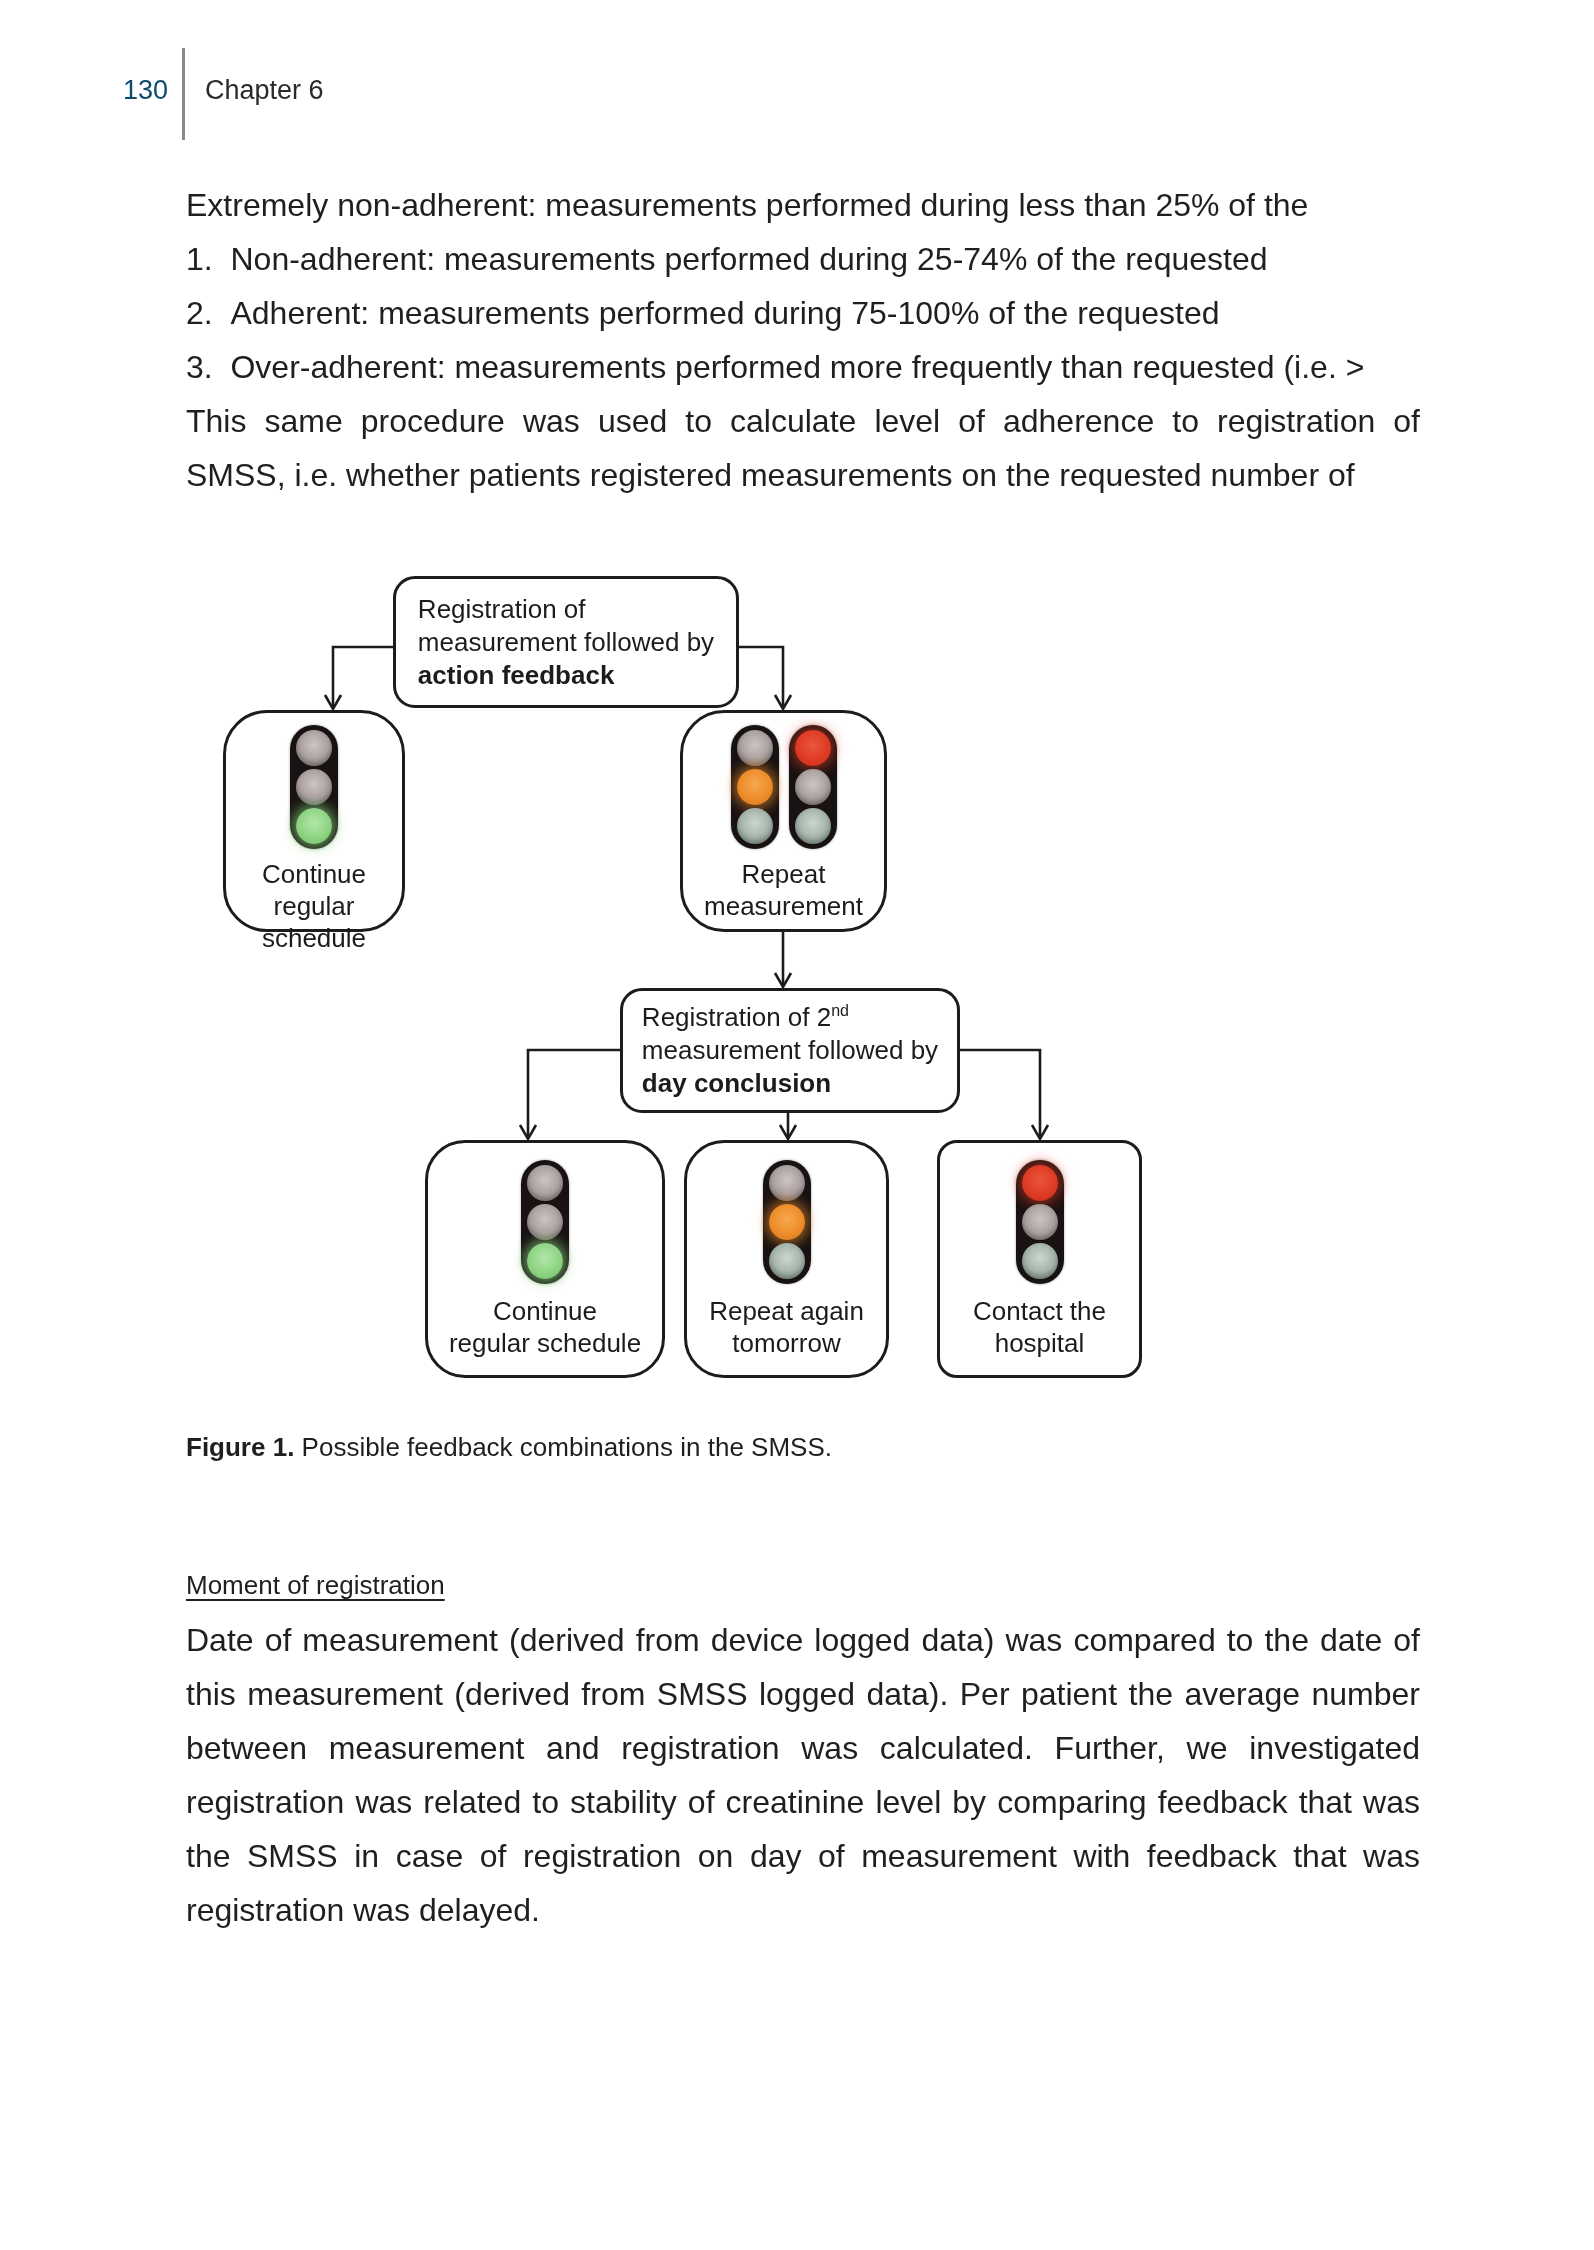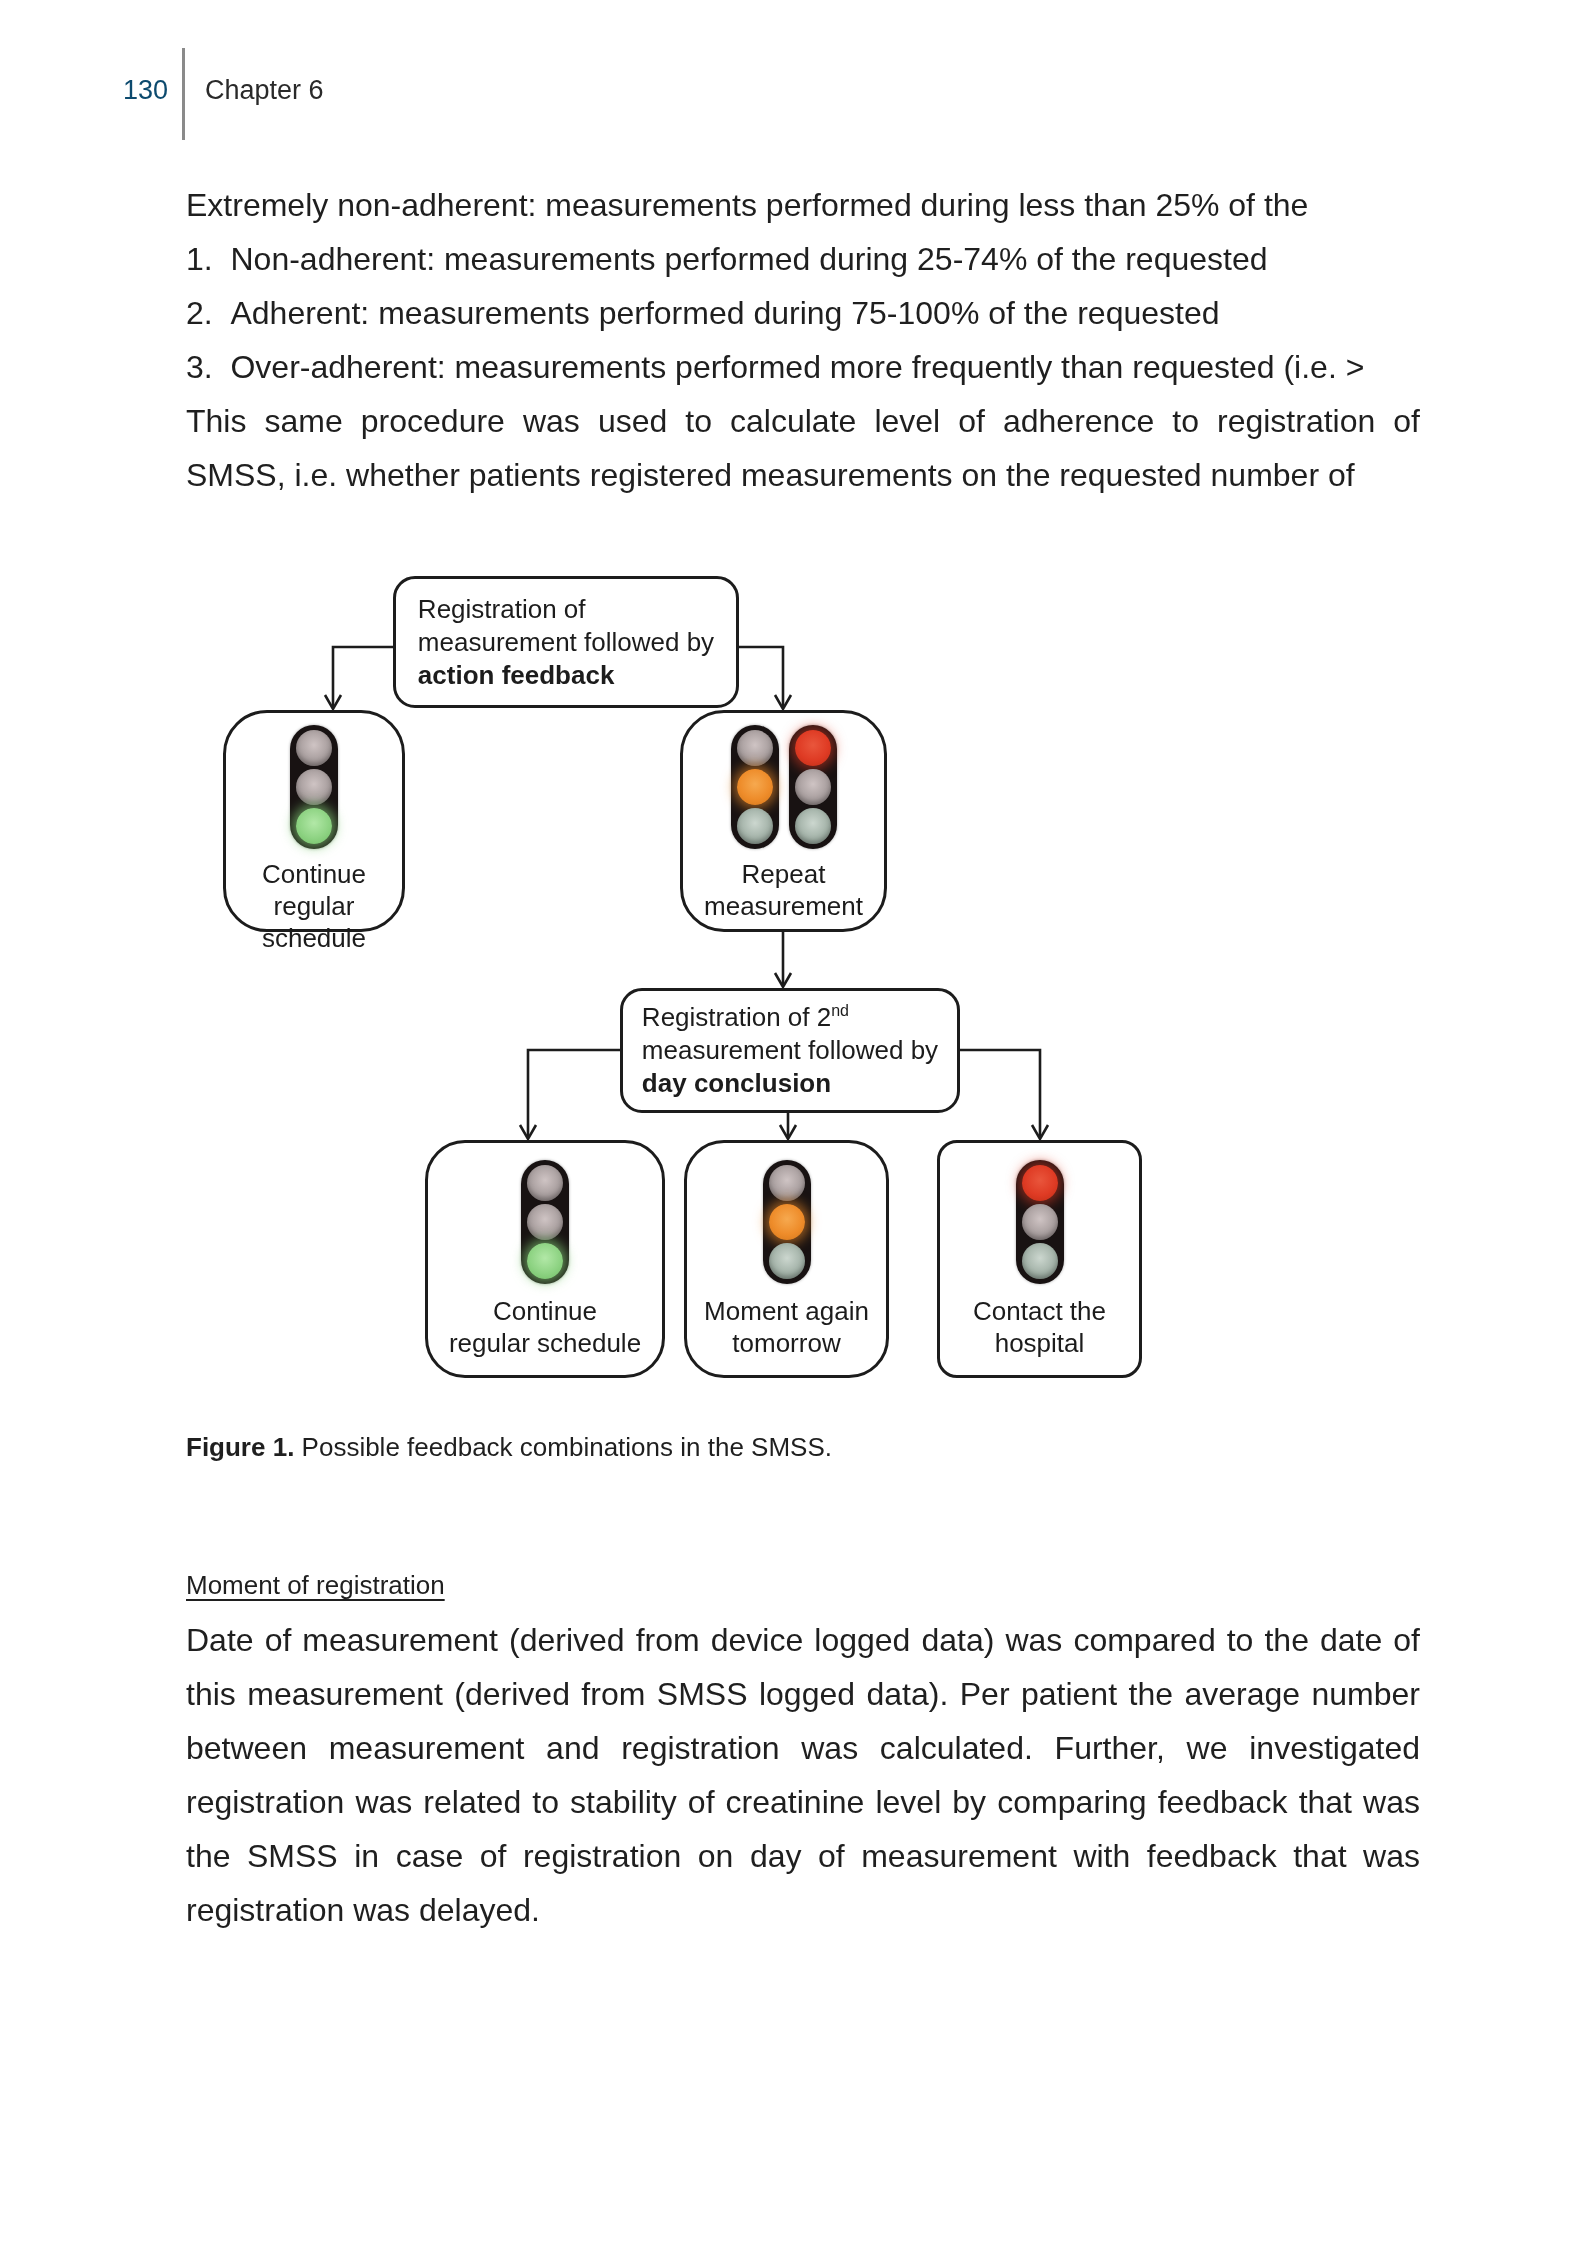--- a/index.html
+++ b/index.html
@@ -190,21 +190,21 @@
 
     <div class="fbox box-b-mid">
       <div class="tl-row low">
         <div class="tl">
           <span class="bulb" data-state="off"></span>
           <span class="bulb" data-state="orange"></span>
           <span class="bulb" data-state="offg"></span>
         </div>
       </div>
       <div class="tl-label">
-        <span>Moment again</span><br>
+        <span>Repeat again</span><br>
         <span>tomorrow</span>
       </div>
     </div>
 
     <div class="fbox box-b-right">
       <div class="tl-row low">
         <div class="tl">
           <span class="bulb" data-state="red"></span>
           <span class="bulb" data-state="off"></span>
           <span class="bulb" data-state="offg"></span>

